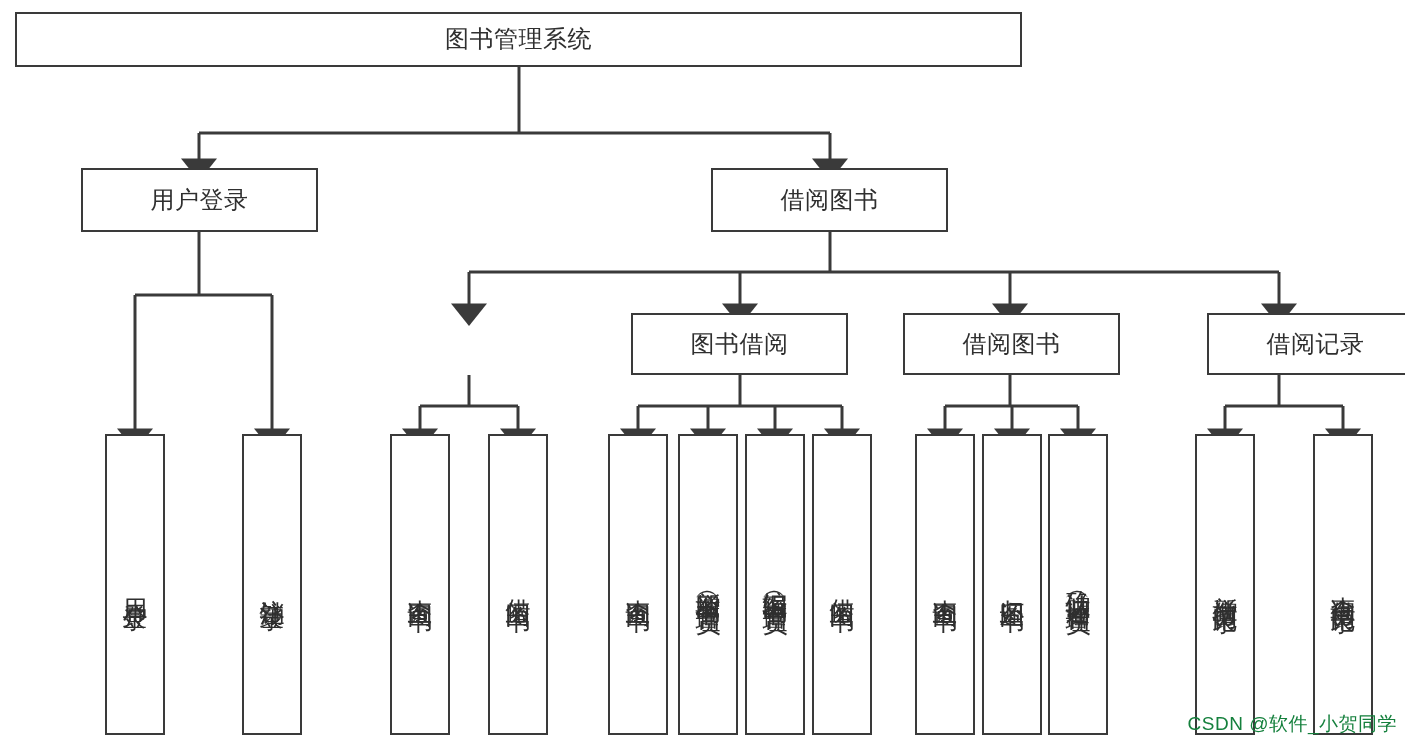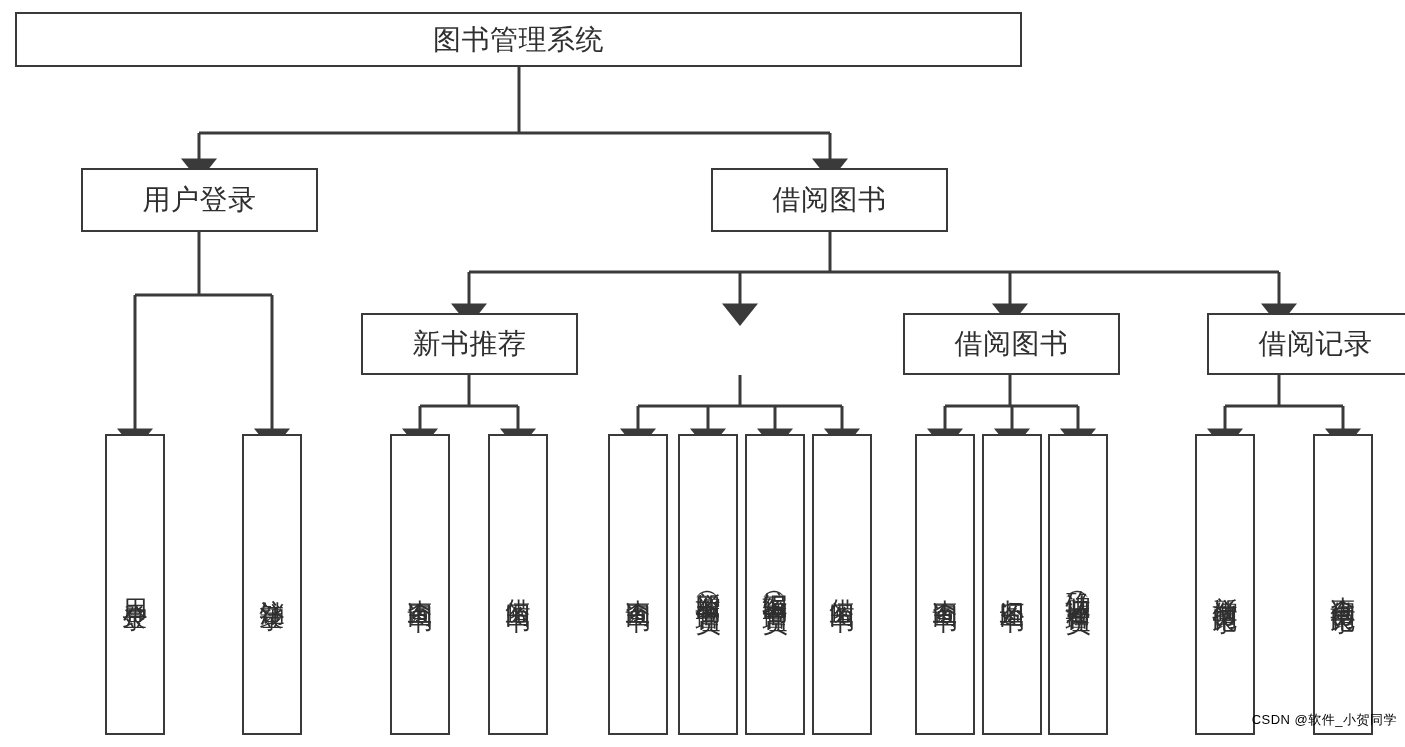--- a/index.html
+++ b/index.html
@@ -34,40 +34,40 @@
     justify-content: center;
     color: #2f2f2f;
   }
   .node .label {
     display: block;
     text-align: center;
     line-height: 1.18;
     letter-spacing: 0.5px;
   }
   .node.h .label {
-    font-size: 28px;
+    font-size: 24px;
   }
   .node.v {
     align-items: center;
     justify-content: center;
   }
   .node.v .label {
     writing-mode: vertical-rl;
     text-orientation: upright;
     font-size: 25px;
     letter-spacing: 3px;
     line-height: 1;
     white-space: nowrap;
   }
   #watermark {
     position: absolute;
     right: 8px;
-    bottom: 18px;
-    font-size: 13px;
-    color: #000000;
+    bottom: 10px;
+    font-size: 19px;
+    color: #15803d;
     letter-spacing: 0.5px;
     white-space: nowrap;
     pointer-events: none;
   }
 </style>
 </head>
 <body>
 
 <div id="canvas">
 
@@ -125,22 +125,22 @@
     <span class="label">图书管理系统</span>
   </div>
 
   <div class="node h" style="left:81px; top:168px; width:237px; height:64px;">
     <span class="label">用户登录</span>
   </div>
   <div class="node h" style="left:711px; top:168px; width:237px; height:64px;">
     <span class="label">借阅图书</span>
   </div>
 
-  <div class="node h" style="left:361px; top:313px; width:217px; height:62px;">
-    <span class="label">新书推荐</span>
+  <div class="node h" style="left:631px; top:313px; width:217px; height:62px;">
+    <span class="label">图书借阅</span>
   </div>
   <div class="node h" style="left:903px; top:313px; width:217px; height:62px;">
     <span class="label">借阅图书</span>
   </div>
   <div class="node h" style="left:1171px; top:313px; width:217px; height:62px;margin-left:36px;">
     <span class="label">借阅记录</span>
   </div>
 
   <div class="node v" style="left:105px; top:434px; width:60px; height:301px;">
     <span class="label">用户登录</span>

